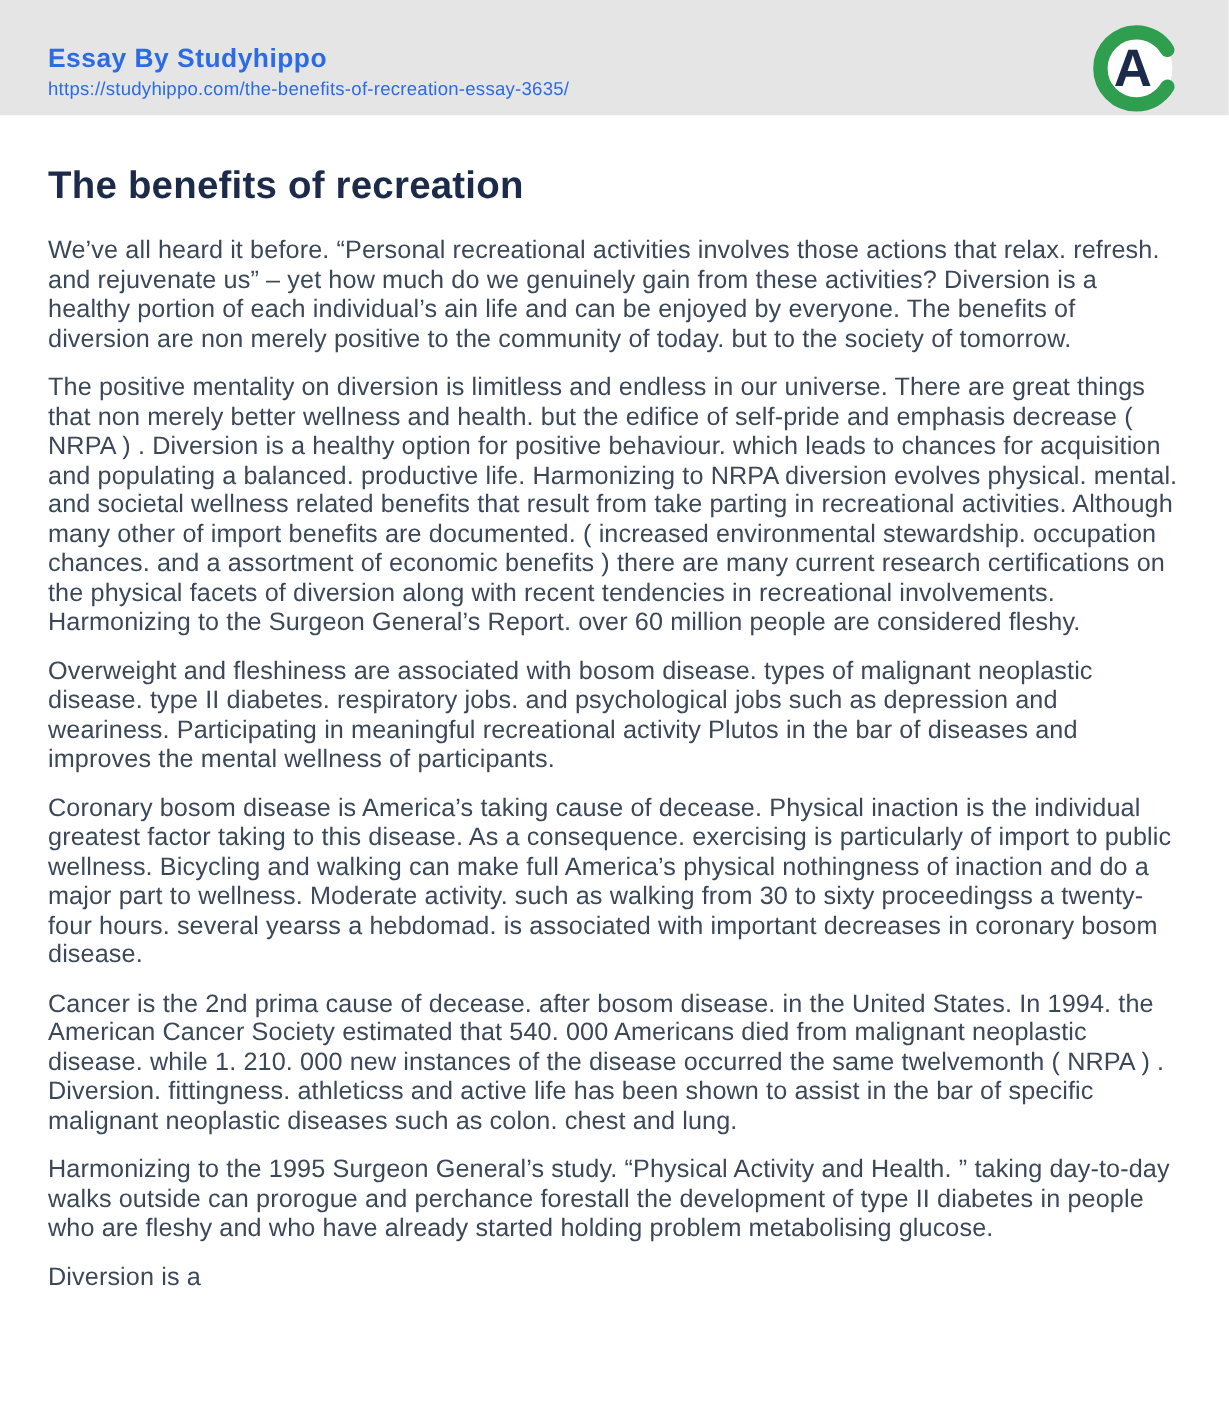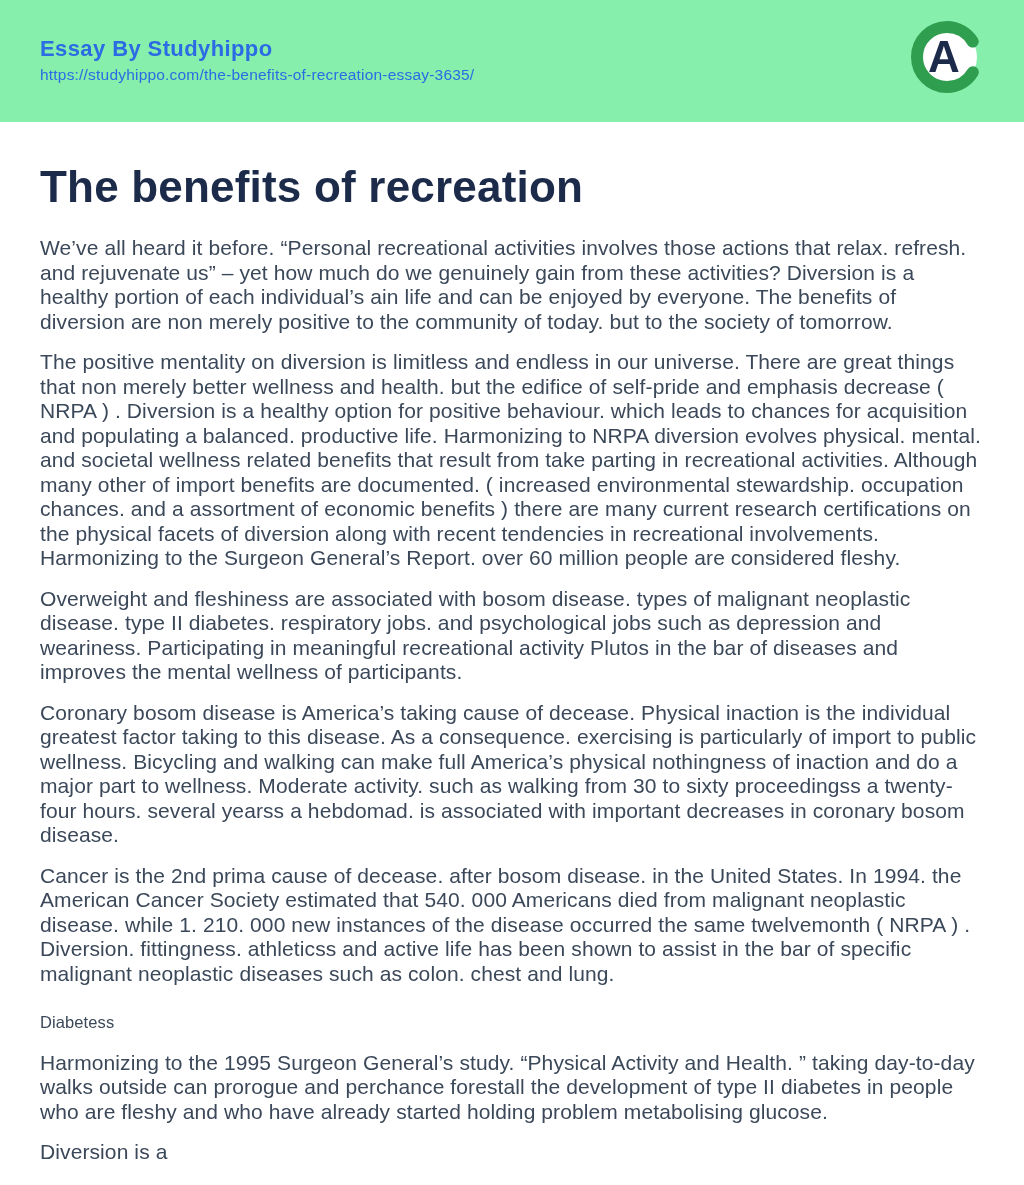--- a/index.html
+++ b/index.html
@@ -8,22 +8,22 @@
     padding: 0;
     background: #ffffff;
     font-family: "Liberation Sans", "DejaVu Sans", sans-serif;
   }
   .page {
     width: 1024px;
     min-height: 1185px;
     background: #ffffff;
   }
   .header {
-    background: #86efac;
-    height: 122px;
+    background: #e5e5e5;
+    height: 96px;
     padding: 36px 40px 0 40px;
     position: relative;
   }
   .site-title {
     display: block;
     color: #2b6be3;
     font-size: 22px;
     font-weight: 700;
     letter-spacing: 0.4px;
     text-decoration: none;
@@ -44,21 +44,21 @@
     right: 38px;
     width: 78px;
     height: 78px;
   }
   .logo svg { display: block; }
   .content {
     padding: 22px 40px 60px 40px;
   }
   .article-title {
     margin: 18px 0 24px 0;
-    font-size: 44px;
+    font-size: 32px;
     font-weight: 800;
     color: #1c2b4a;
     letter-spacing: 0.2px;
   }
   .para {
     margin: 0 0 16px 0;
     max-width: 946px;
     font-size: 21px;
     line-height: 24.5px;
     color: #3b4859;
@@ -97,21 +97,20 @@
     <p class="para">The positive mentality on diversion is limitless and endless in our universe. There are great things that non merely better wellness and health. but the edifice of self-pride and emphasis decrease ( NRPA ) . Diversion is a healthy option for positive behaviour. which leads to chances for acquisition and populating a balanced. productive life. Harmonizing to NRPA diversion evolves physical. mental. and societal wellness related benefits that result from take parting in recreational activities. Although many other of import benefits are documented. ( increased environmental stewardship. occupation chances. and a assortment of economic benefits ) there are many current research certifications on the physical facets of diversion along with recent tendencies in recreational involvements. Harmonizing to the Surgeon General’s Report. over 60 million people are considered fleshy.</p>
 
     <p class="para">Overweight and fleshiness are associated with bosom disease. types of malignant neoplastic disease. type II diabetes. respiratory jobs. and psychological jobs such as depression and weariness. Participating in meaningful recreational activity Plutos in the bar of diseases and improves the mental wellness of participants.</p>
 
 
     <p class="para">Coronary bosom disease is America’s taking cause of decease. Physical inaction is the individual greatest factor taking to this disease. As a consequence. exercising is particularly of import to public wellness. Bicycling and walking can make full America’s physical nothingness of inaction and do a major part to wellness. Moderate activity. such as walking from 30 to sixty proceedingss a twenty-four hours. several yearss a hebdomad. is associated with important decreases in coronary bosom disease.</p>
 
 
     <p class="para">Cancer is the 2nd prima cause of decease. after bosom disease. in the United States. In 1994. the American Cancer Society estimated that 540. 000 Americans died from malignant neoplastic disease. while 1. 210. 000 new instances of the disease occurred the same twelvemonth ( NRPA ) . Diversion. fittingness. athleticss and active life has been shown to assist in the bar of specific malignant neoplastic diseases such as colon. chest and lung.</p>
 
-    <p class="para section-heading">Diabetess</p>
 
     <p class="para">Harmonizing to the 1995 Surgeon General’s study. “Physical Activity and Health. ” taking day-to-day walks outside can prorogue and perchance forestall the development of type II diabetes in people who are fleshy and who have already started holding problem metabolising glucose.</p>
 
 
     <p class="para">Diversion is a</p>
   </div>
 
 </div>
 
 </body></html>

